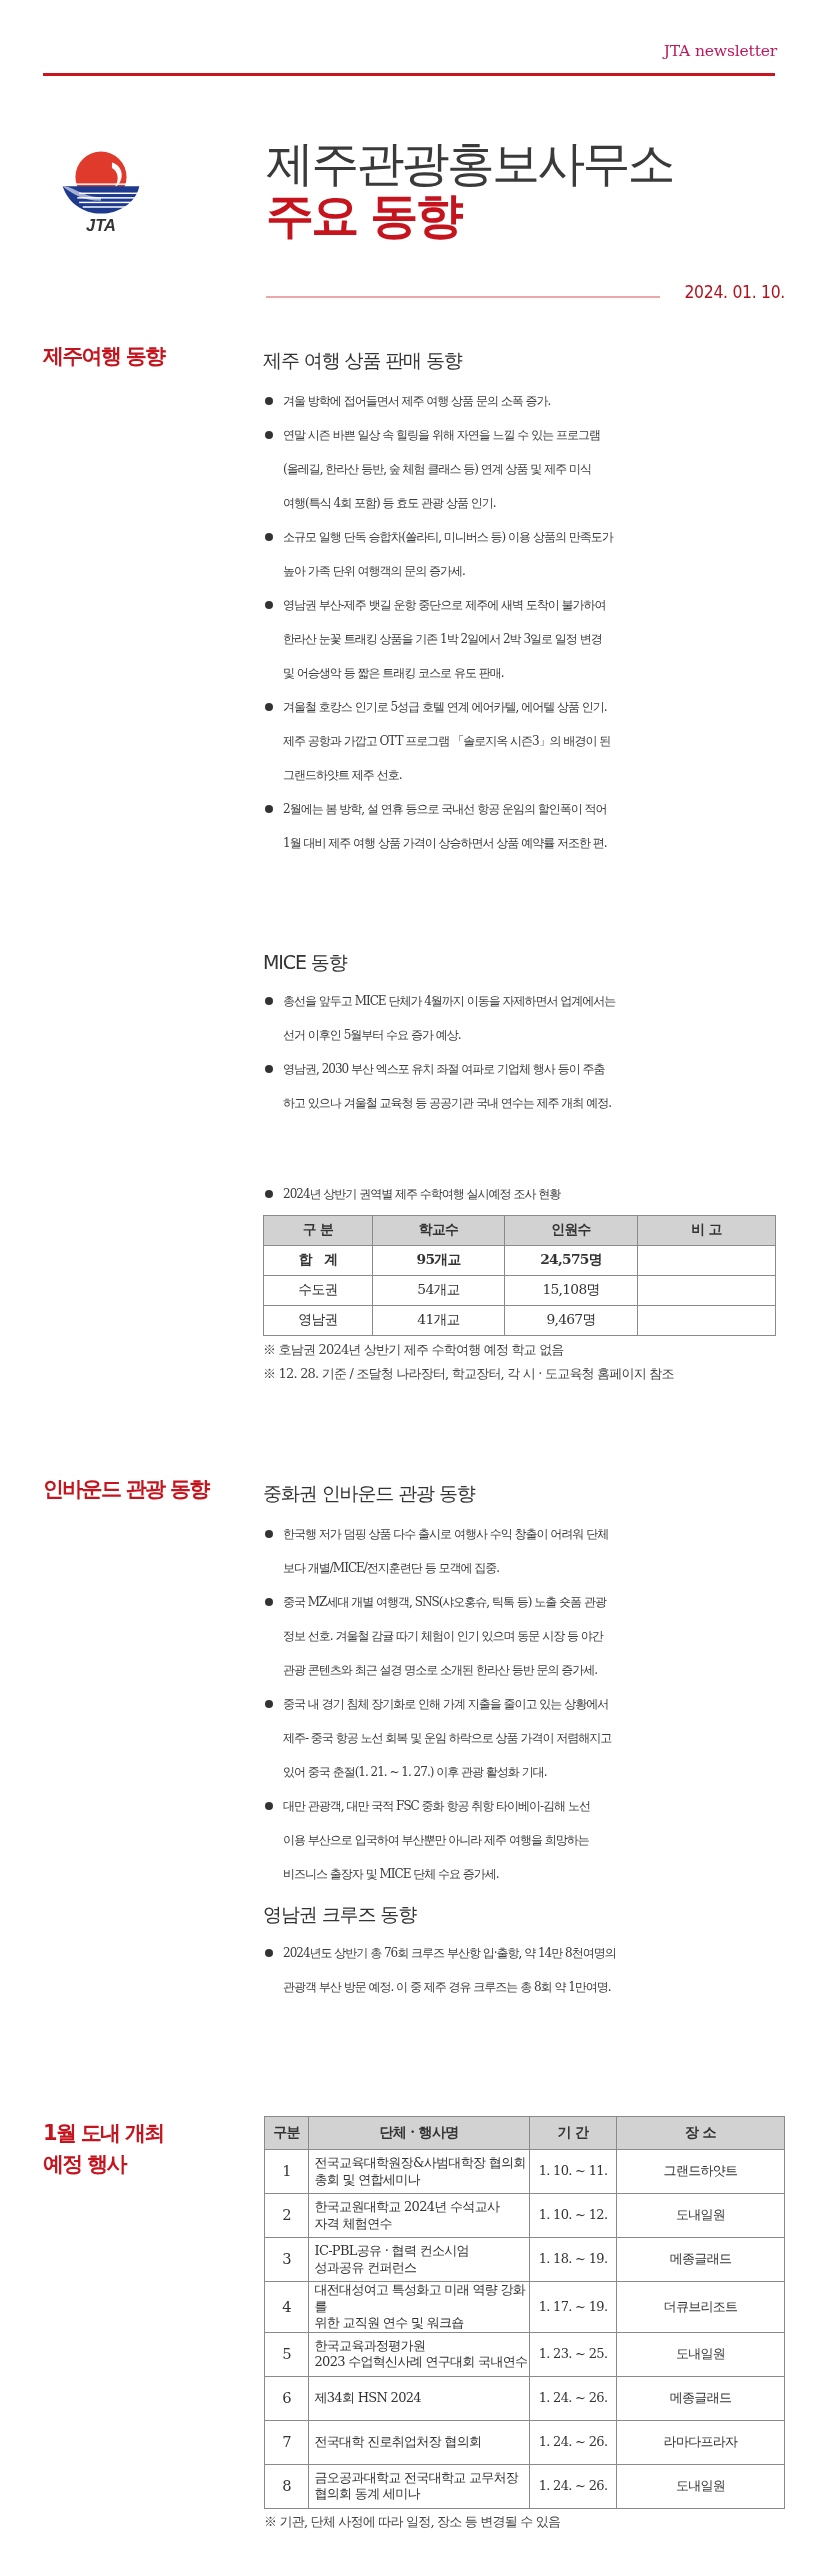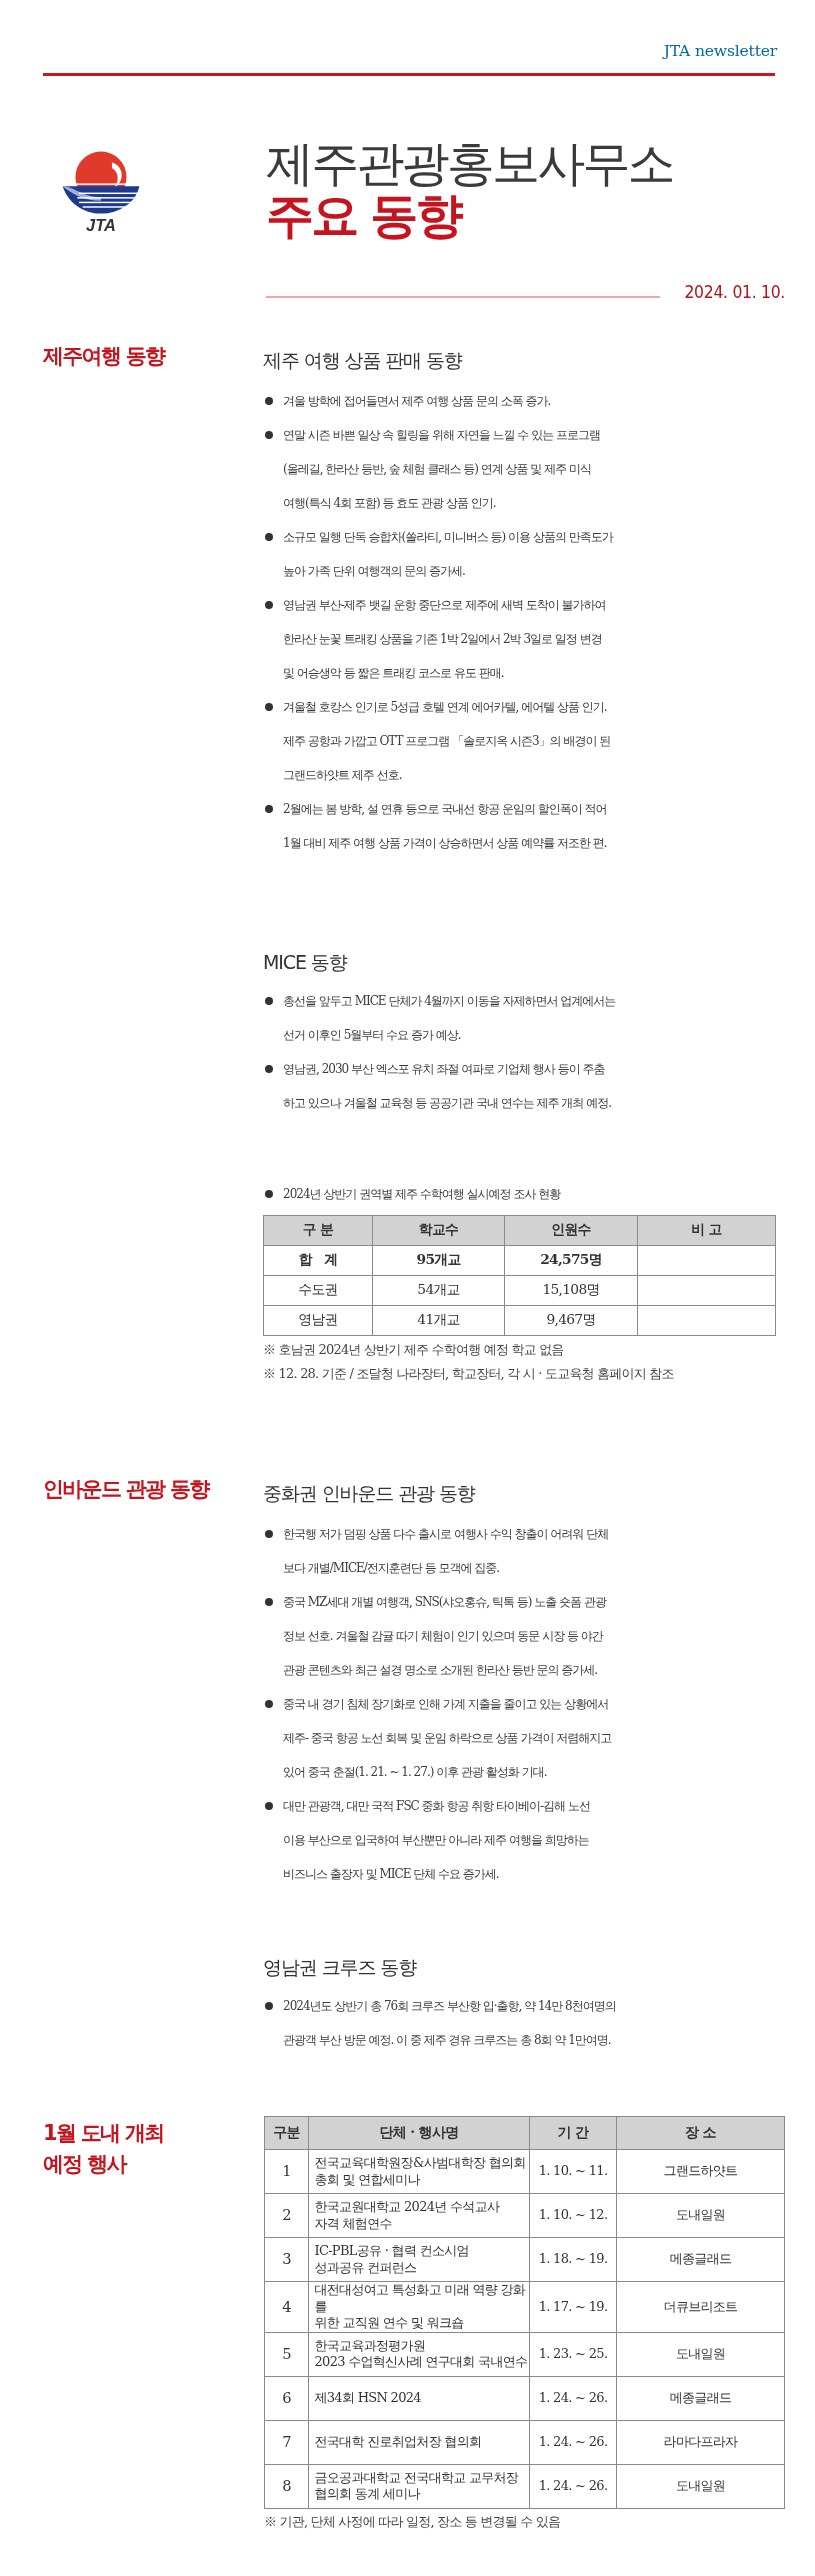--- a/index.html
+++ b/index.html
@@ -1,19 +1,19 @@
 <!DOCTYPE html>
 <html style="font-size:14.7px"><head>
 <meta charset="utf-8">
 <style>
   * { box-sizing: border-box; margin: 0; padding: 0; }
   html, body { width: 816px; background: #ffffff; }
   body { font-family: "DejaVu Sans", "Liberation Sans", sans-serif; color: #333333; position: relative; height: 2576px; overflow: hidden; }
 
-  .brand { position: absolute; top: 42px; right: 39px; font-family: "DejaVu Serif", "Liberation Serif", serif; color: #0369a1; font-size: 15.6px; letter-spacing: -0.2px; }
+  .brand { position: absolute; top: 42px; right: 39px; font-family: "DejaVu Serif", "Liberation Serif", serif; color: #be185d; font-size: 15.6px; letter-spacing: -0.2px; }
   .top-rule { position: absolute; top: 73px; left: 43px; width: 732px; height: 2.8px; background: #c8151f; }
 
   .logo { position: absolute; left: 59px; top: 142px; width: 84px; height: 92px; }
   .title1 { position: absolute; left: 266px; top: 136px; font-size: 48px; font-weight: normal; color: #3a3a3a; letter-spacing: -2.8px; line-height: 55px; }
   .title2 { position: absolute; left: 266px; top: 188px; font-size: 48px; font-weight: bold; color: #c5141d; letter-spacing: -2.8px; line-height: 55px; }
 
   .date-rule { position: absolute; top: 296px; left: 266px; width: 394px; height: 1.8px; background: #eaa8ab; }
   .date { position: absolute; top: 282px; right: 31px; font-family: "DejaVu Sans Condensed", "Liberation Sans", sans-serif; color: #b3121c; font-size: 17.4px; letter-spacing: -0.3px; }
 
   .side-label { position: absolute; left: 43px; font-size: 21px; font-weight: bold; color: #c5141d; letter-spacing: -1.7px; line-height: 31px; }
@@ -148,21 +148,21 @@
 <div class="content" style="top:1480px;">
   <h3 class="sub-h">중화권 인바운드 관광 동향</h3>
   <ul class="blist" style="margin-top:11px;">
     <li><span class="dot"></span><span>한국행 저가 덤핑 상품 다수 출시로 여행사 수익 창출이 어려워 단체</span><br><span>보다 개별/MICE/전지훈련단 등 모객에 집중.</span></li>
     <li><span class="dot"></span><span>중국 MZ세대 개별 여행객, SNS(샤오홍슈, 틱톡 등) 노출 숏폼 관광</span><br><span>정보 선호. 겨울철 감귤 따기 체험이 인기 있으며 동문 시장 등 야간</span><br><span>관광 콘텐츠와 최근 설경 명소로 소개된 한라산 등반 문의 증가세.</span></li>
     <li><span class="dot"></span><span>중국 내 경기 침체 장기화로 인해 가계 지출을 줄이고 있는 상황에서</span><br><span>제주- 중국 항공 노선 회복 및 운임 하락으로 상품 가격이 저렴해지고</span><br><span>있어 중국 춘절(1. 21. ~ 1. 27.) 이후 관광 활성화 기대.</span></li>
     <li><span class="dot"></span><span>대만 관광객, 대만 국적 FSC 중화 항공 취항 타이베이-김해 노선</span><br><span>이용 부산으로 입국하여 부산뿐만 아니라 제주 여행을 희망하는</span><br><span>비즈니스 출장자 및 MICE 단체 수요 증가세.</span></li>
   </ul>
 </div>
 
-<div class="content" style="top:1954px;">
+<div class="content" style="top:1901px;">
   <h3 class="sub-h">영남권 크루즈 동향</h3>
   <ul class="blist" style="margin-top:9.2px;">
     <li><span class="dot"></span><span>2024년도 상반기 총 76회 크루즈 부산항 입·출항, 약 14만 8천여명의</span><br><span>관광객 부산 방문 예정. 이 중 제주 경유 크루즈는 총 8회 약 1만여명.</span></li>
   </ul>
 </div>
 
 <div class="side-label" style="top:2118px;">
   <span>1월 도내 개최</span><br>
   <span>예정 행사</span>
 </div>

